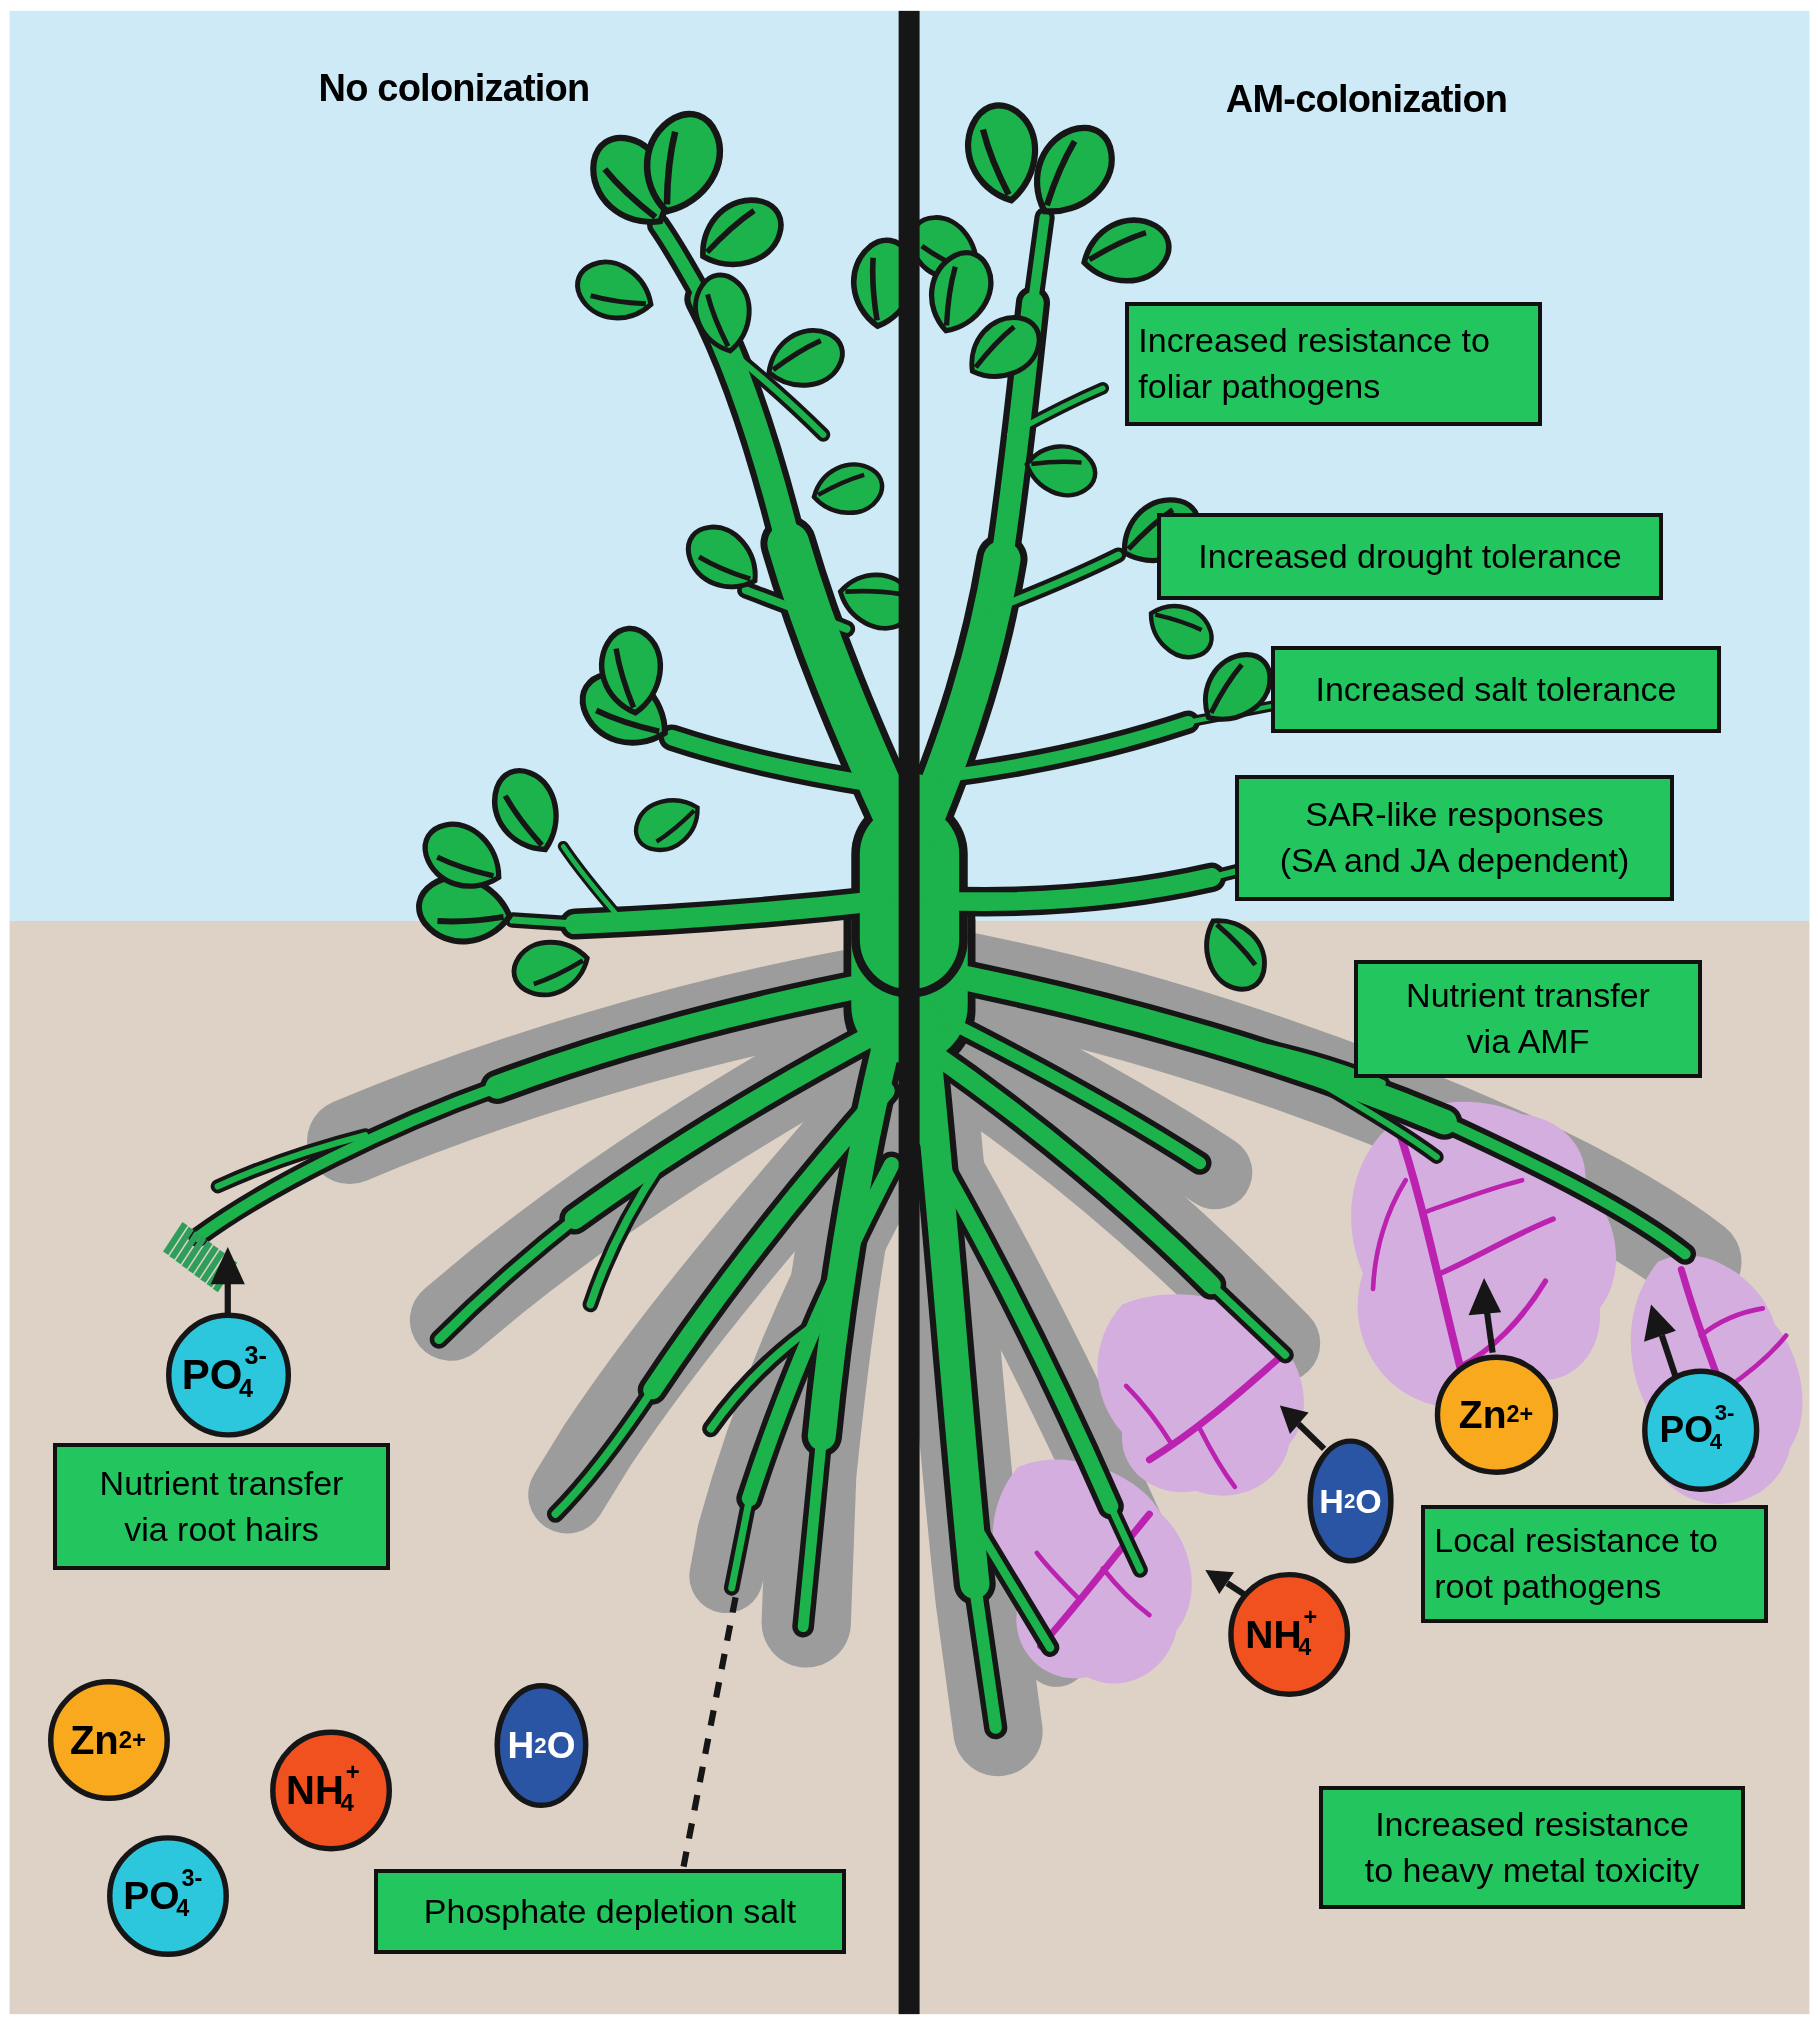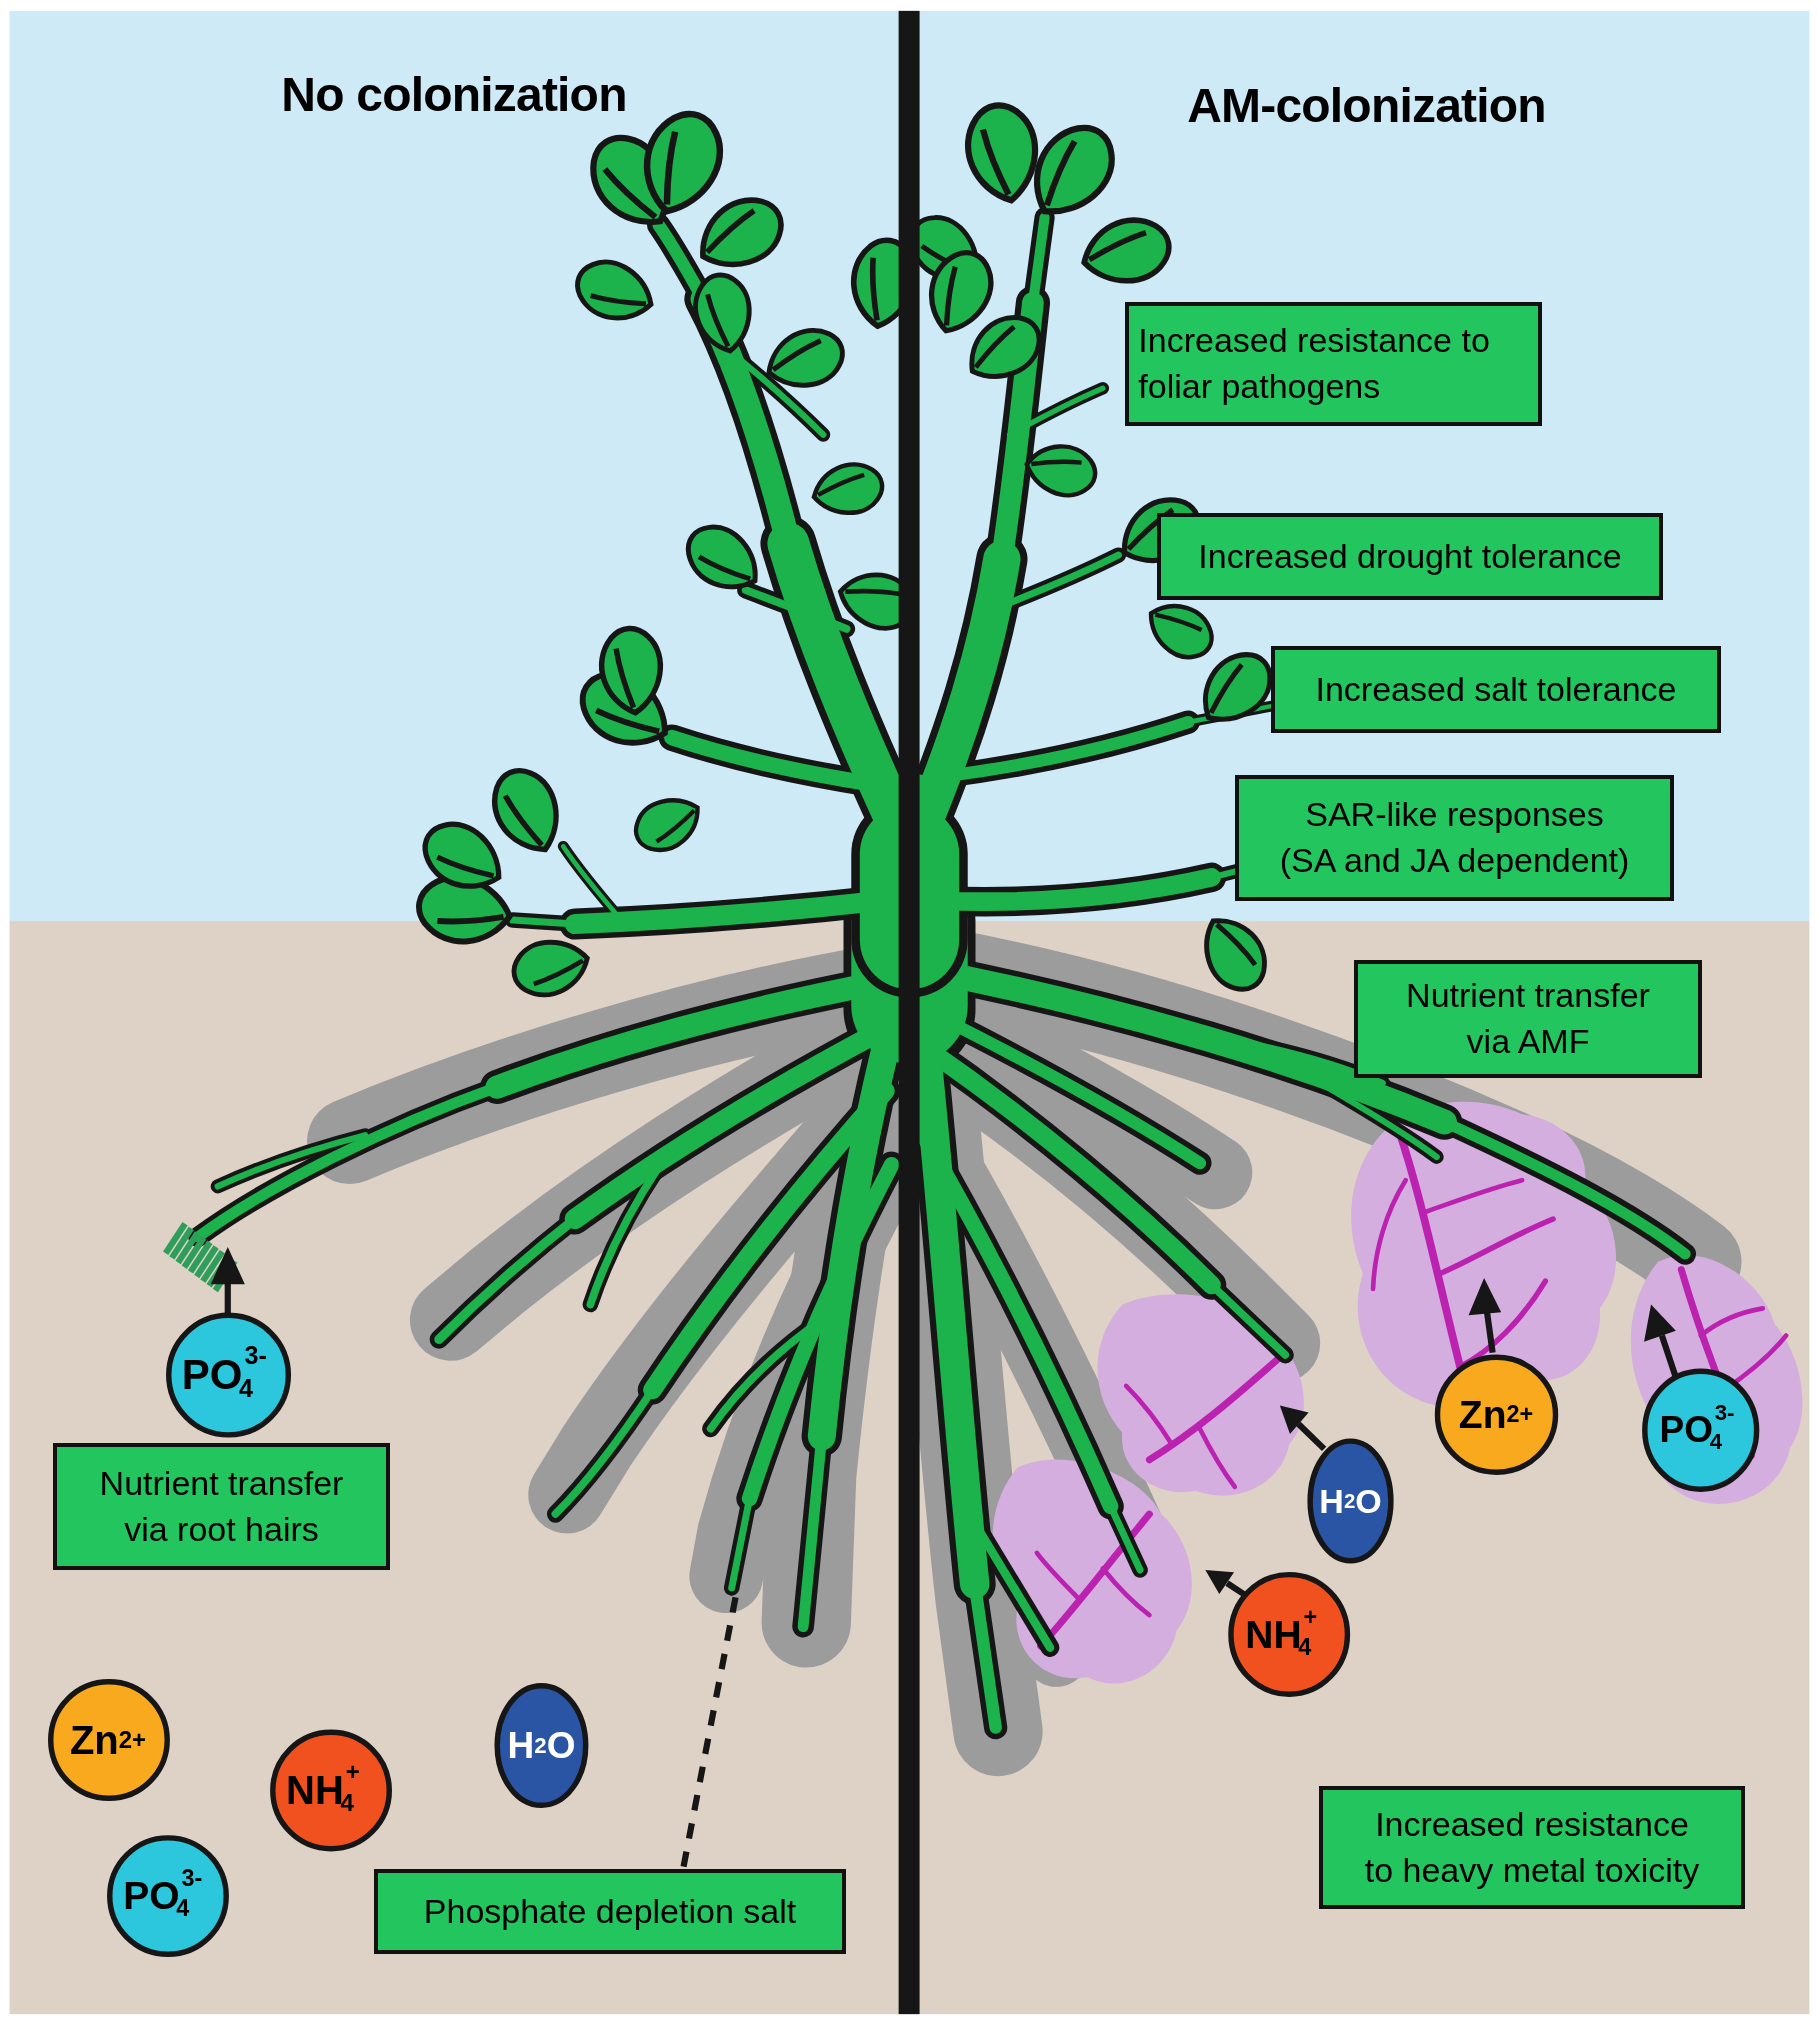--- a/index.html
+++ b/index.html
@@ -14,21 +14,21 @@
   .leaf{fill:var(--green);stroke:var(--outline);stroke-width:8}
   .blob{fill:var(--lavender)}
   .vein{fill:none;stroke:var(--magenta);stroke-linecap:round}
   .hair{stroke:var(--hairgreen);stroke-width:8;stroke-linecap:butt}
   .arrowline{fill:none;stroke:var(--outline);stroke-width:8}
   .arrowhead{fill:var(--outline)}
   .dash{fill:none;stroke:var(--outline);stroke-width:8;stroke-dasharray:20 17}
   .ionshape{stroke:var(--outline);stroke-width:7}
 
   
-  .title{position:absolute;font-weight:bold;font-size:48px;text-align:center;letter-spacing:-0.8px;}
+  .title{position:absolute;font-weight:bold;font-size:38px;text-align:center;letter-spacing:-0.8px;}
   .box{position:absolute;background:#22c55e;border:4.7px solid var(--boxborder);box-sizing:border-box;
        display:flex;flex-direction:column;align-items:center;justify-content:center;
        text-align:left;font-size:34px;line-height:1.34;padding:4.7px 9.3px;}
   .box.bold{font-weight:normal;}
   .ion{position:absolute;display:flex;align-items:center;justify-content:center;
        font-weight:bold;white-space:nowrap;}
   .ion.white{color:#fff;}
   .ss{position:relative;display:inline-block;width:0.80em;height:1em;}
   .ss .sp{position:absolute;top:-0.50em;left:0.08em;font-size:0.60em;}
   .ss .sb{position:absolute;bottom:-0.28em;left:-0.14em;font-size:0.60em;}
@@ -304,20 +304,23 @@
   <div class="box" style="left:1235px;top:775px;width:439px;height:126px;">
     <div>SAR-like responses</div>
     <div>(SA and JA dependent)</div>
   </div>
 
   <div class="box bold" style="left:1354px;top:960px;width:348px;height:118px;">
     <div>Nutrient transfer</div>
     <div>via AMF</div>
   </div>
 
+  <div class="box" style="left:1421px;top:1505px;width:347px;height:118px;">
+    <div>Local resistance to root pathogens</div>
+  </div>
 
   <div class="box" style="left:1319px;top:1754px;width:426px;height:123px;margin-top:32px;">
     <div>Increased resistance</div>
     <div>to heavy metal toxicity</div>
   </div>
 
 
   <div class="box bold" style="left:53px;top:1443px;width:337px;height:127px;">
     <div>Nutrient transfer</div>
     <div>via root hairs</div>

